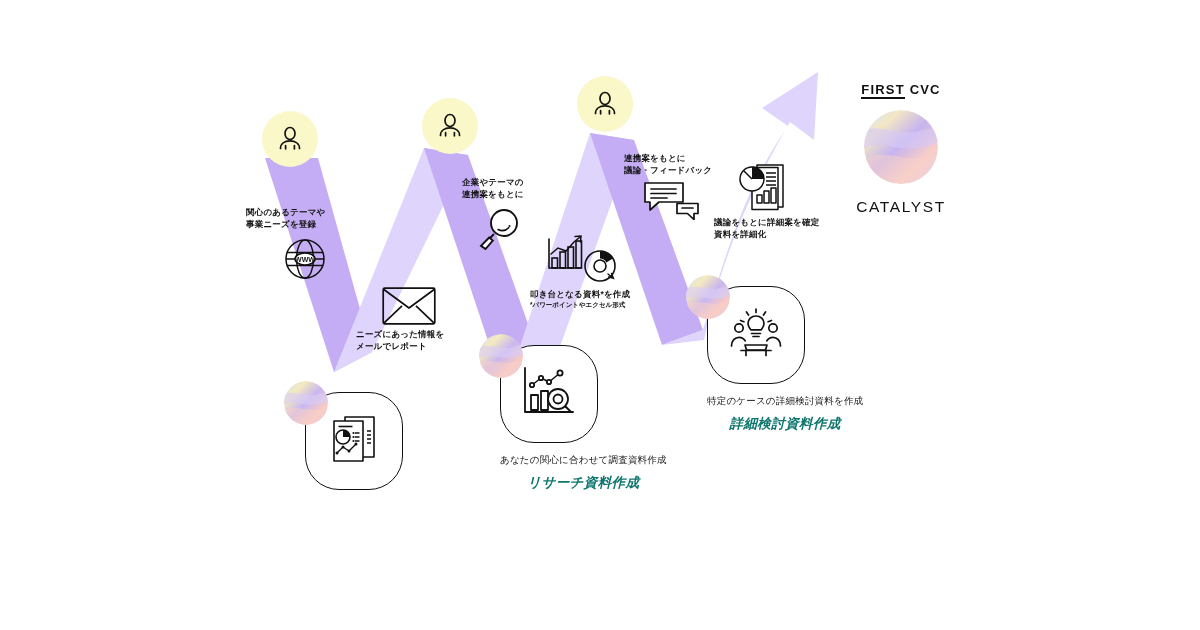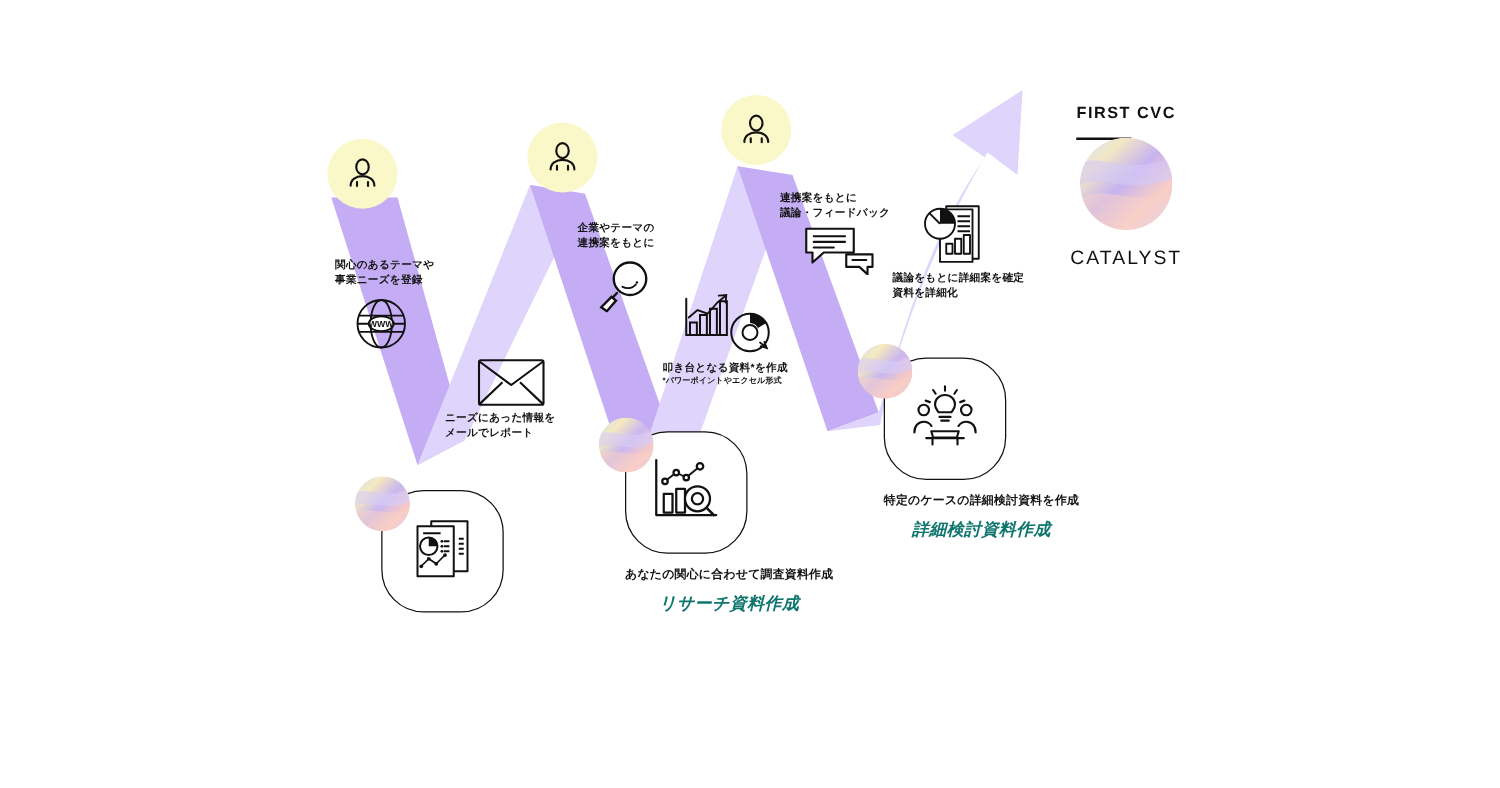--- a/index.html
+++ b/index.html
@@ -88,21 +88,21 @@
     overflow: hidden;
   }
   .deliv-caption {
     margin-top: 10px;
     text-align: center;
     white-space: nowrap;
   }
   .deliv-caption .desc {
     display: block;
     font-size: 9.5px;
-    font-weight: bold;
+    font-weight: normal;
     color: #141414;
     line-height: 1.5;
     letter-spacing: .2px;
   }
   .deliv-caption .title {
     display: block;
     margin-top: 7px;
     font-size: 13.5px;
     font-weight: bold;
     color: #0f766e;
@@ -120,21 +120,21 @@
   }
   #brand-top {
     font-size: 13px;
     font-weight: bold;
     letter-spacing: 1.2px;
     color: #111111;
     white-space: nowrap;
   }
   #brand-top .first {
     border-bottom: 2px solid #111111;
-    padding-bottom: 13px;
+    padding-bottom: 0;
   }
   #brand-orb {
     width: 74px;
     height: 74px;
     border-radius: 50%;
     margin: 13px auto 0 auto;
     overflow: hidden;
   }
   #brand-bottom {
     margin-top: 14px;
@@ -200,21 +200,21 @@
   <div class="person-badge" style="left:577px; top:76px;">
     <span>
       <svg width="28" height="28" viewBox="0 0 28 28" fill="none" stroke="#111" stroke-width="1.7" stroke-linecap="round">
         <ellipse cx="14" cy="8.5" rx="5" ry="6"></ellipse>
         <path d="M4.5 23.5c0-5 4.3-7.6 9.5-7.6s9.5 2.6 9.5 7.6"></path>
         <path d="M9.6 20.6v3.2M18.4 20.6v3.2"></path>
       </svg>
     </span>
   </div>
 
-  <div class="flow-caption" style="left:268px; top:206px; width:92px;font-family:Liberation Mono, monospace;">
+  <div class="flow-caption" style="left:246px; top:206px; width:92px;">
     <span>関心のあるテーマや</span><br>
     <span>事業ニーズを登録</span>
   </div>
   <div class="flow-icon" style="left:284px; top:238px;">
     <svg width="42" height="42" viewBox="0 0 42 42" fill="none" stroke="#111" stroke-width="1.5">
       <circle cx="21" cy="21" r="19"></circle>
       <ellipse cx="21" cy="21" rx="8.5" ry="19"></ellipse>
       <path d="M2.8 14.5h36.4M2.8 27.5h36.4M2 21h38"></path>
       <ellipse cx="21" cy="21" rx="10" ry="6" fill="#fff"></ellipse>
       <text x="21" y="23.6" font-size="7" font-family="'Liberation Sans',sans-serif" font-weight="bold" fill="#111" stroke="none" text-anchor="middle">WWW</text>

